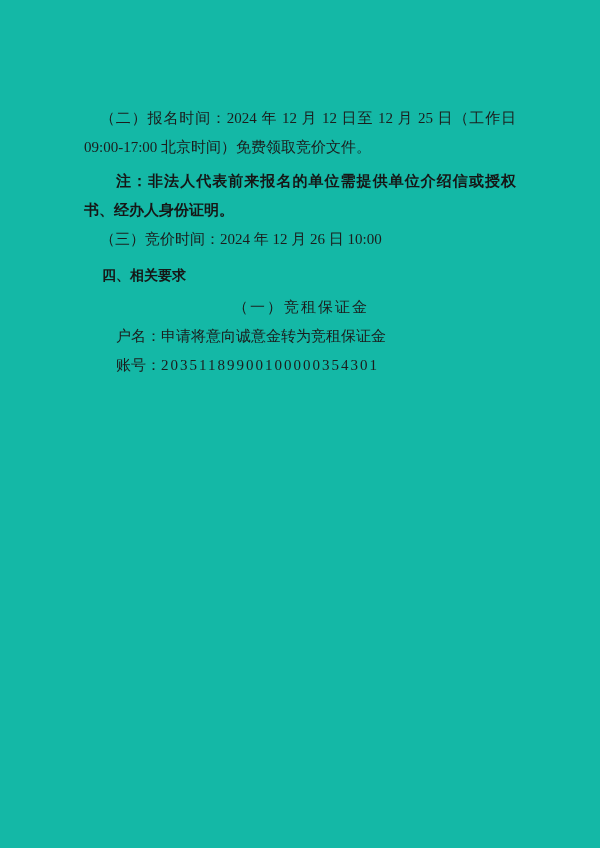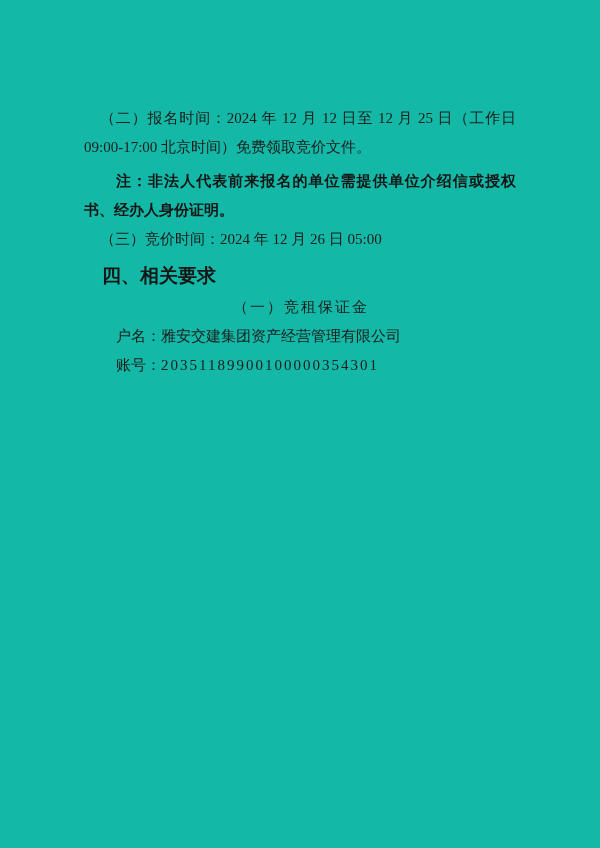--- a/index.html
+++ b/index.html
@@ -34,21 +34,21 @@
     text-justify: inter-character;
   }
   .bold {
     font-weight: 700;
     color: #161616;
   }
   .heading {
     margin: 0;
     font-family: "Liberation Sans", "DejaVu Sans", sans-serif;
     font-weight: 700;
-    font-size: 19px;
+    font-size: 14px;
     line-height: 29px;
     color: #161616;
   }
   
   .ind-a { text-indent: 16px; }   
   .ind-b { text-indent: 32px; }   
   .ind-c { text-indent: 10px; }   
   .ind-d { text-indent: 18px; }   
   .ind-e { text-indent: 2px; text-align: center; }    
   .ls2  { letter-spacing: 2px; }
@@ -63,26 +63,26 @@
 <body>
 
 <div class="page">
   <div class="content">
 
     <p class="para justify ind-a">（二）报名时间：2024 年 12 月 12 日至 12 月 25 日（工作日 09:00-17:00 北京时间）免费领取竞价文件。</p>
 
 
     <p class="para justify bold ind-b mt5">注：非法人代表前来报名的单位需提供单位介绍信或授权书、经办人身份证明。</p>
 
-    <p class="para ind-a">（三）竞价时间：2024 年 12 月 26 日 05:00</p>
+    <p class="para ind-a">（三）竞价时间：2024 年 12 月 26 日 10:00</p>
 
 
     <h2 class="heading ind-d mt7">四、相关要求</h2>
 
     <p class="para ind-e ls2 mt3">（一）竞租保证金</p>
 
 
-    <p class="para ind-b"><span>户名：</span><span>雅安交建集团资产经营管理有限公司</span></p>
+    <p class="para ind-b"><span>户名：</span><span>申请将意向诚意金转为竞租保证金</span></p>
 
     <p class="para ind-b"><span>账号：</span><span class="num">20351189900100000354301</span></p>
 
   </div>
 </div>
 
 </body></html>

